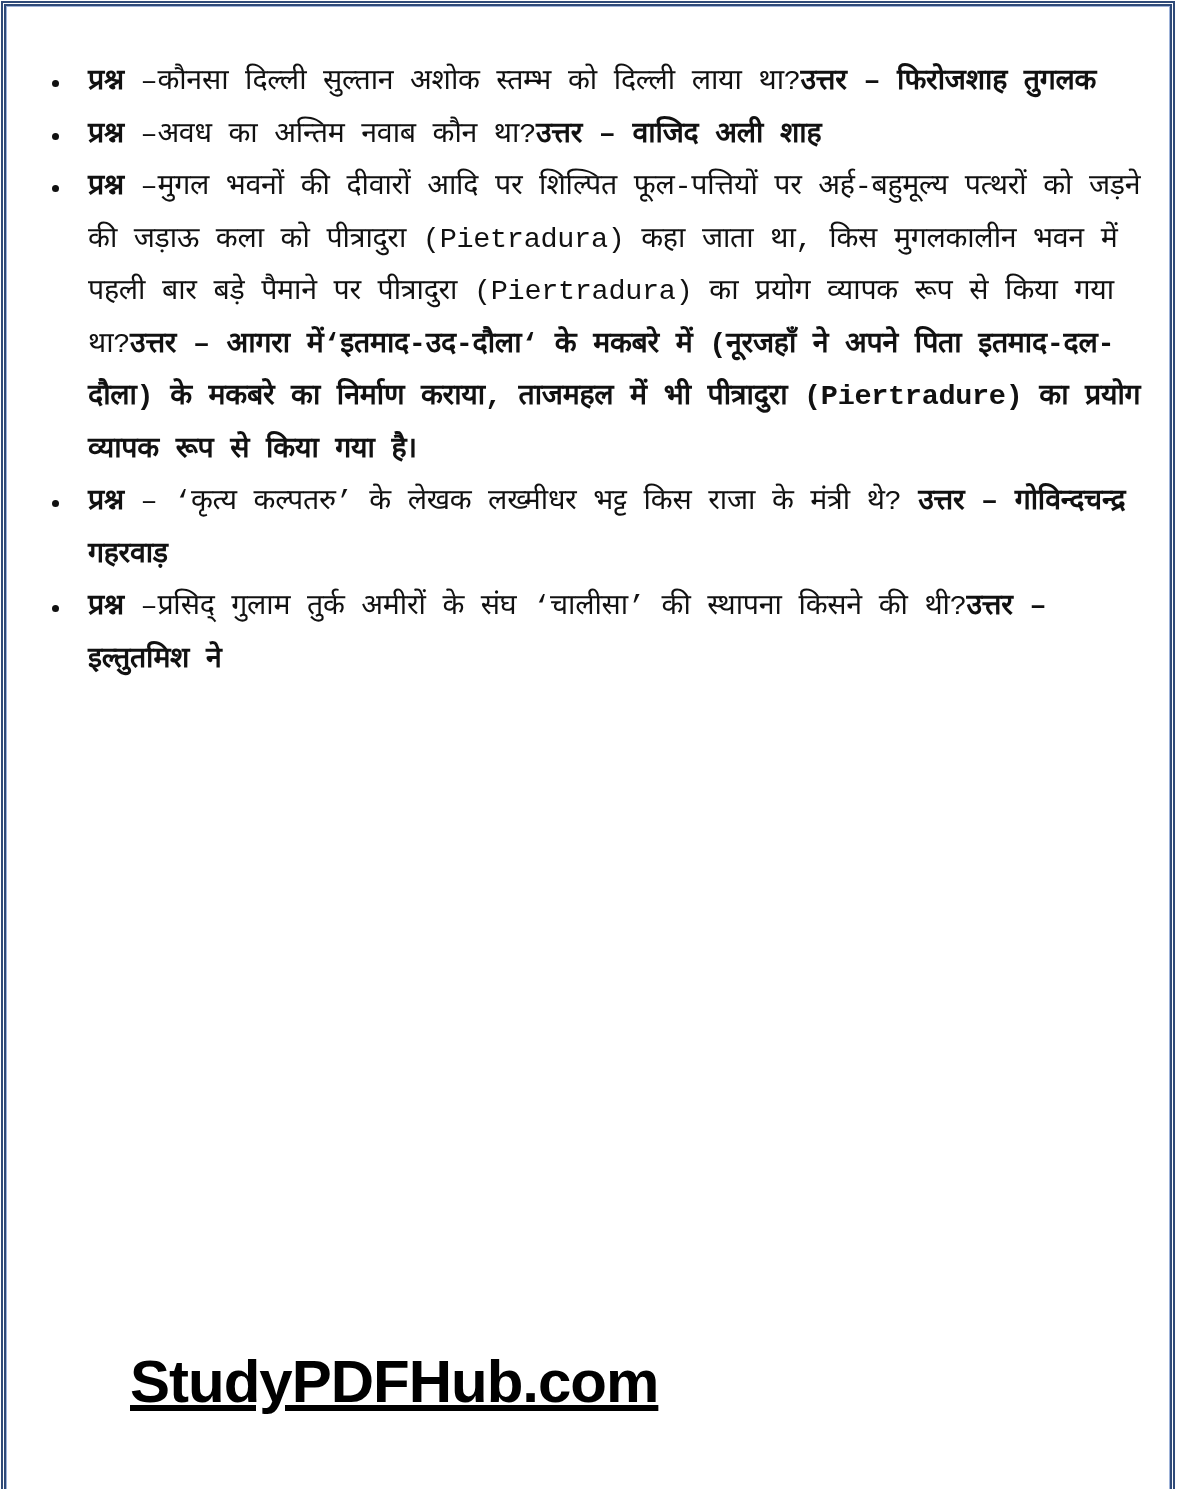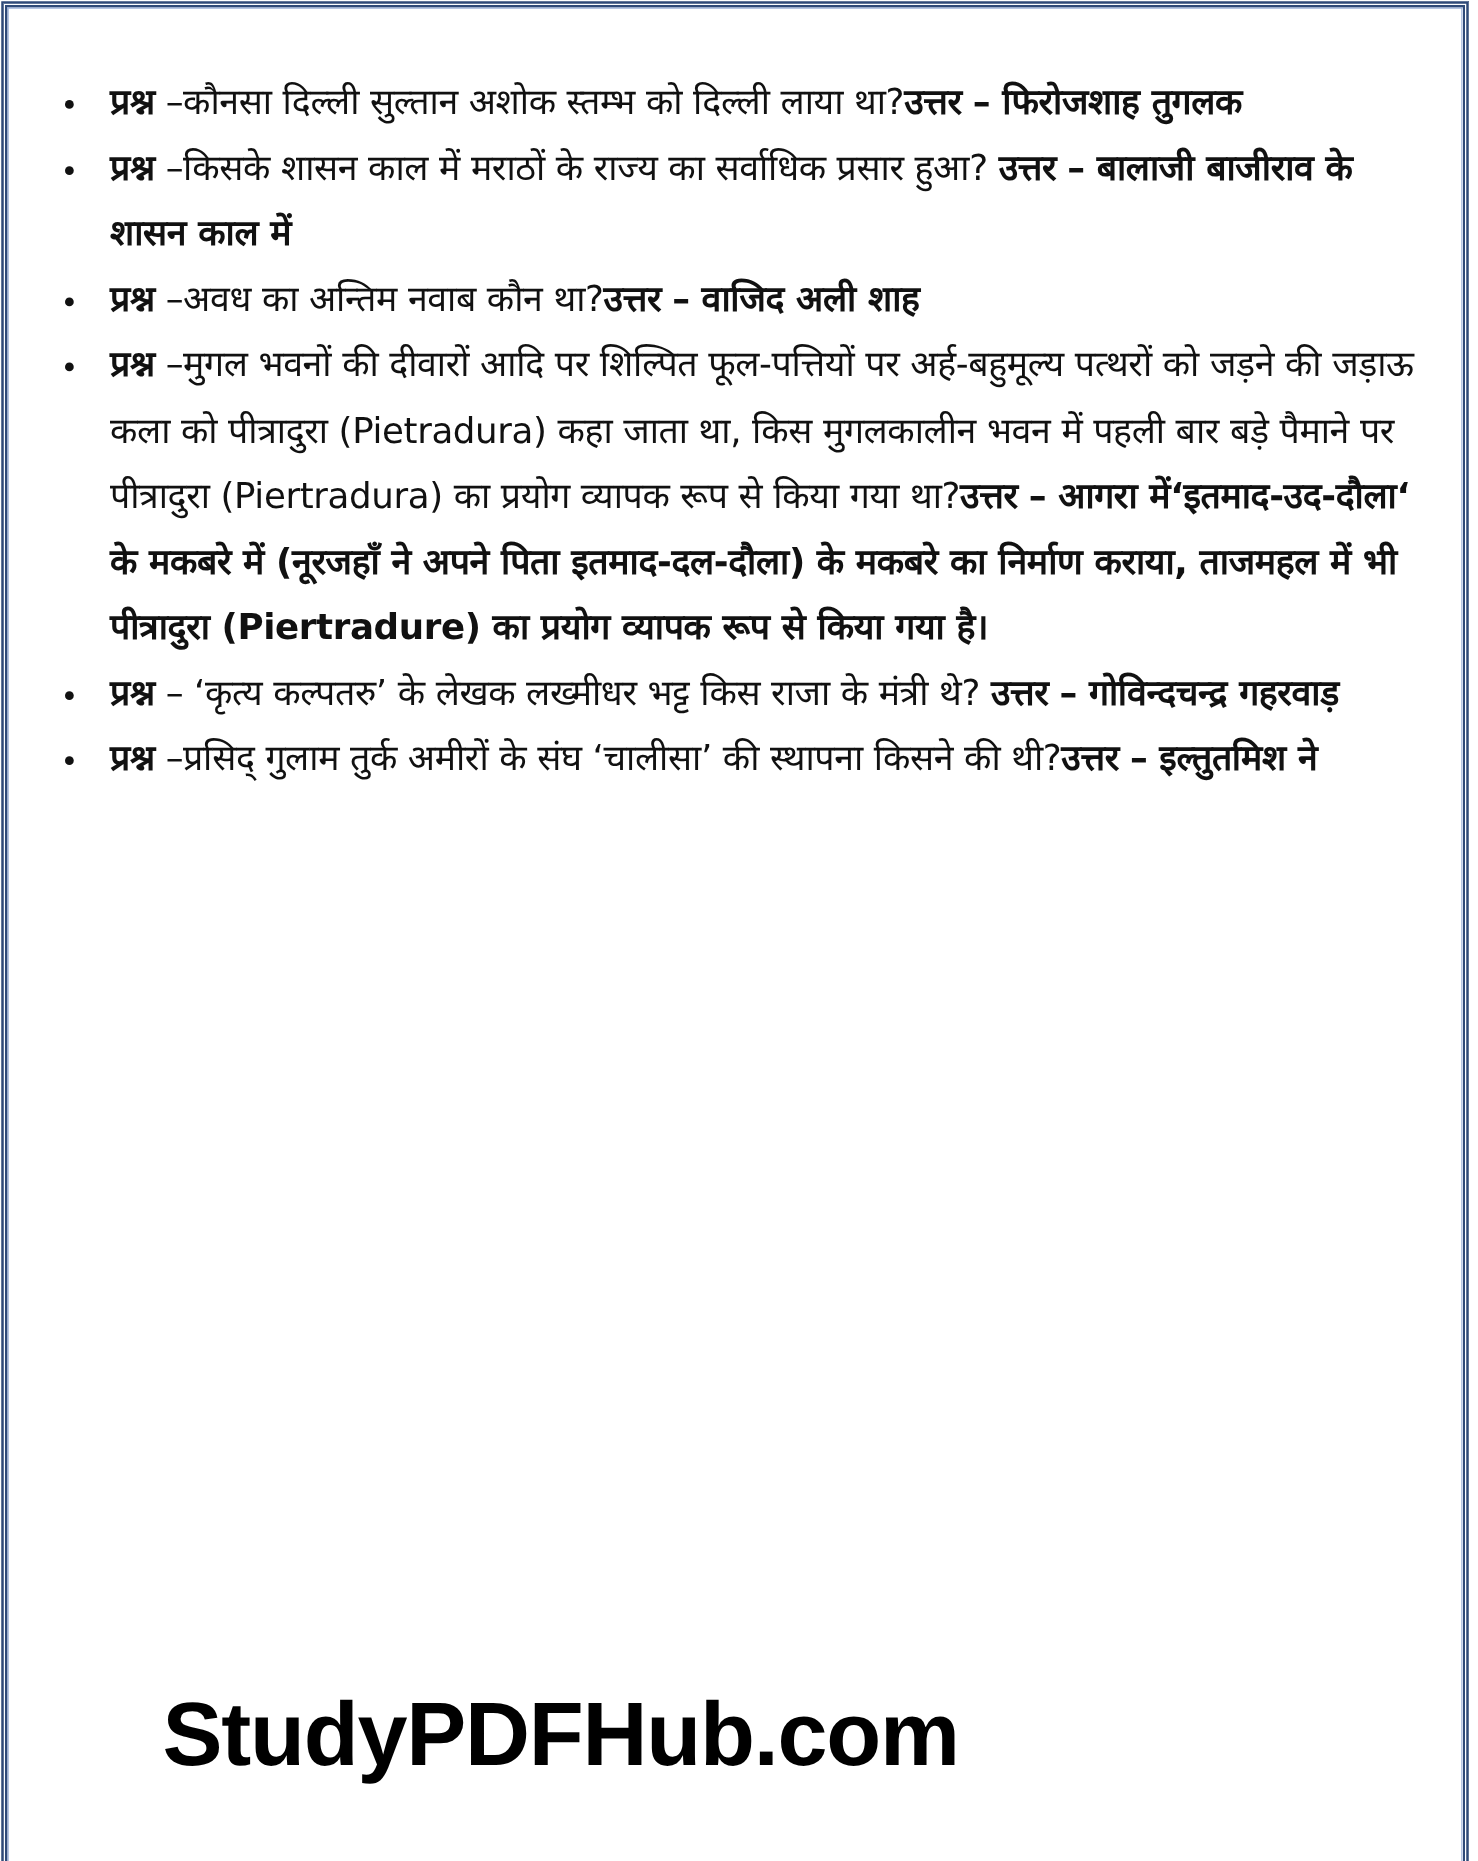--- a/index.html
+++ b/index.html
@@ -39,20 +39,21 @@
     .content {
       position: absolute;
       left: 46px;
       top: 56px;
       width: 1095px;
     }
     ul.qa-list {
       list-style: none;
       margin: 0;
       padding: 0;
+      font-family: Liberation Mono, monospace;
     }
     li.qa-item {
       position: relative;
       padding-left: 42px;
       font-size: 28.5px;
       line-height: 52.5px;
       letter-spacing: -0.3px;
     }
     .bullet {
       position: absolute;
@@ -65,45 +66,40 @@
     }
     .q-label, .a-label, .answer {
       font-weight: bold;
     }
     .watermark {
       position: absolute;
       left: 130px;
       top: 1352px;
       font-family: "Liberation Sans", "DejaVu Sans", sans-serif;
       font-weight: bold;
-      font-size: 72px;
+      font-size: 60px;
       letter-spacing: -1px;
       color: #000;
       line-height: 1;
       white-space: nowrap;
+      text-decoration: underline;
     }
   </style>
 </head>
 <body>
 
 <div class="page-border"></div>
 
 <div class="content">
   <ul class="qa-list">
     <li class="qa-item">
       <span class="bullet"></span>
       <span class="q-label">प्रश्न</span>
       <span class="question">–कौनसा दिल्ली सुल्तान अशोक स्तम्भ को दिल्ली लाया था?</span><span class="a-label">उत्तर</span>
       <span class="answer">– फिरोजशाह तुगलक</span>
-    </li>
-    <li class="qa-item">
-      <span class="bullet"></span>
-      <span class="q-label">प्रश्न</span>
-      <span class="question">–किसके शासन काल में मराठों के राज्य का सर्वाधिक प्रसार हुआ? </span><span class="a-label">उत्तर</span>
-      <span class="answer">– बालाजी बाजीराव के शासन काल में</span>
     </li>
     <li class="qa-item">
       <span class="bullet"></span>
       <span class="q-label">प्रश्न</span>
       <span class="question">–अवध का अन्तिम नवाब कौन था?</span><span class="a-label">उत्तर</span>
       <span class="answer">– वाजिद अली शाह</span>
     </li>
     <li class="qa-item">
       <span class="bullet"></span>
       <span class="q-label">प्रश्न</span>

